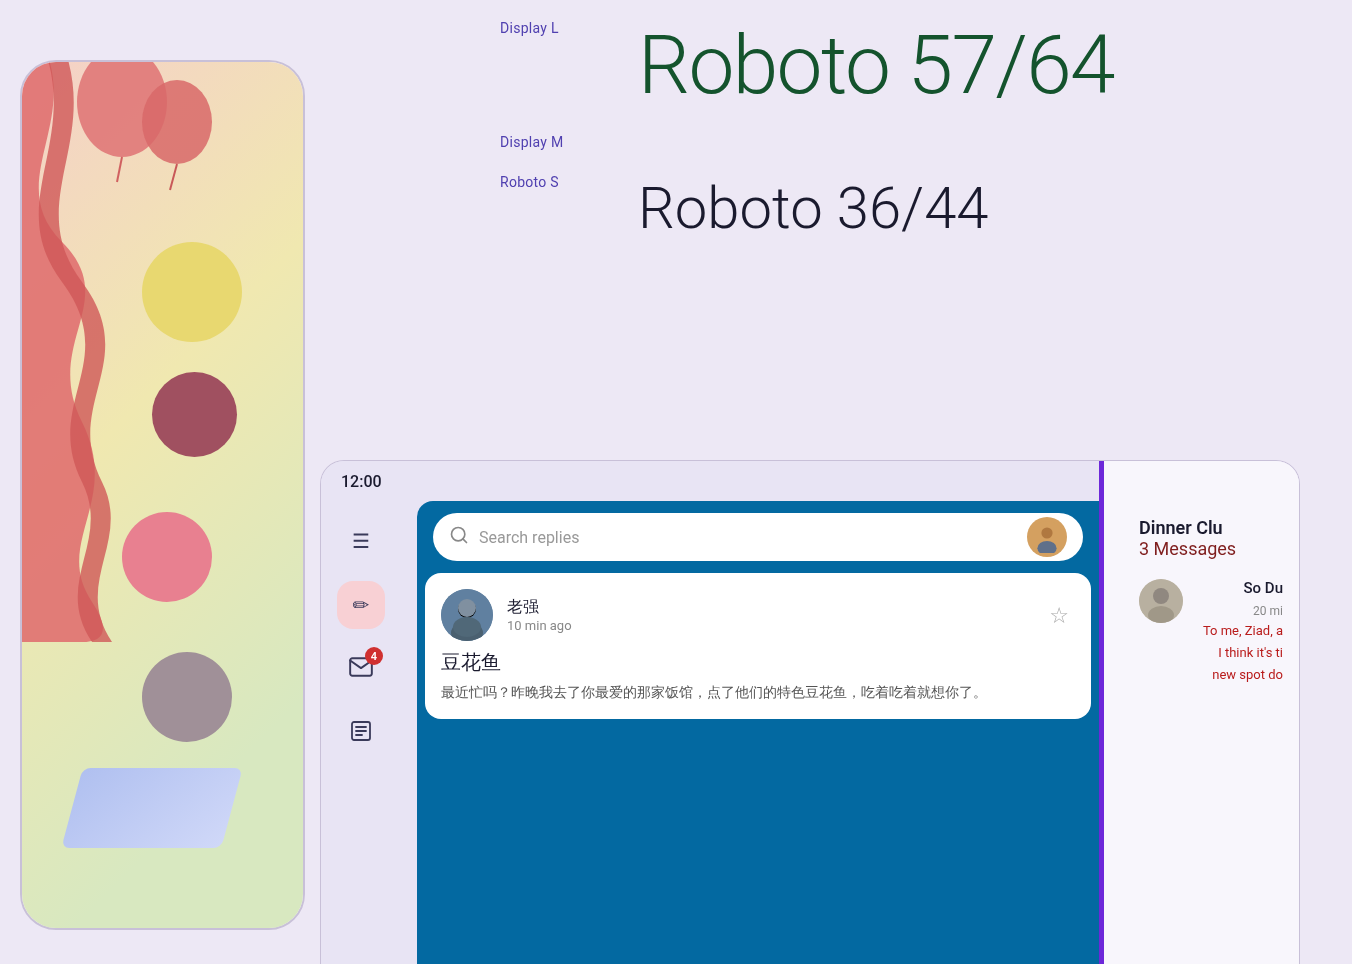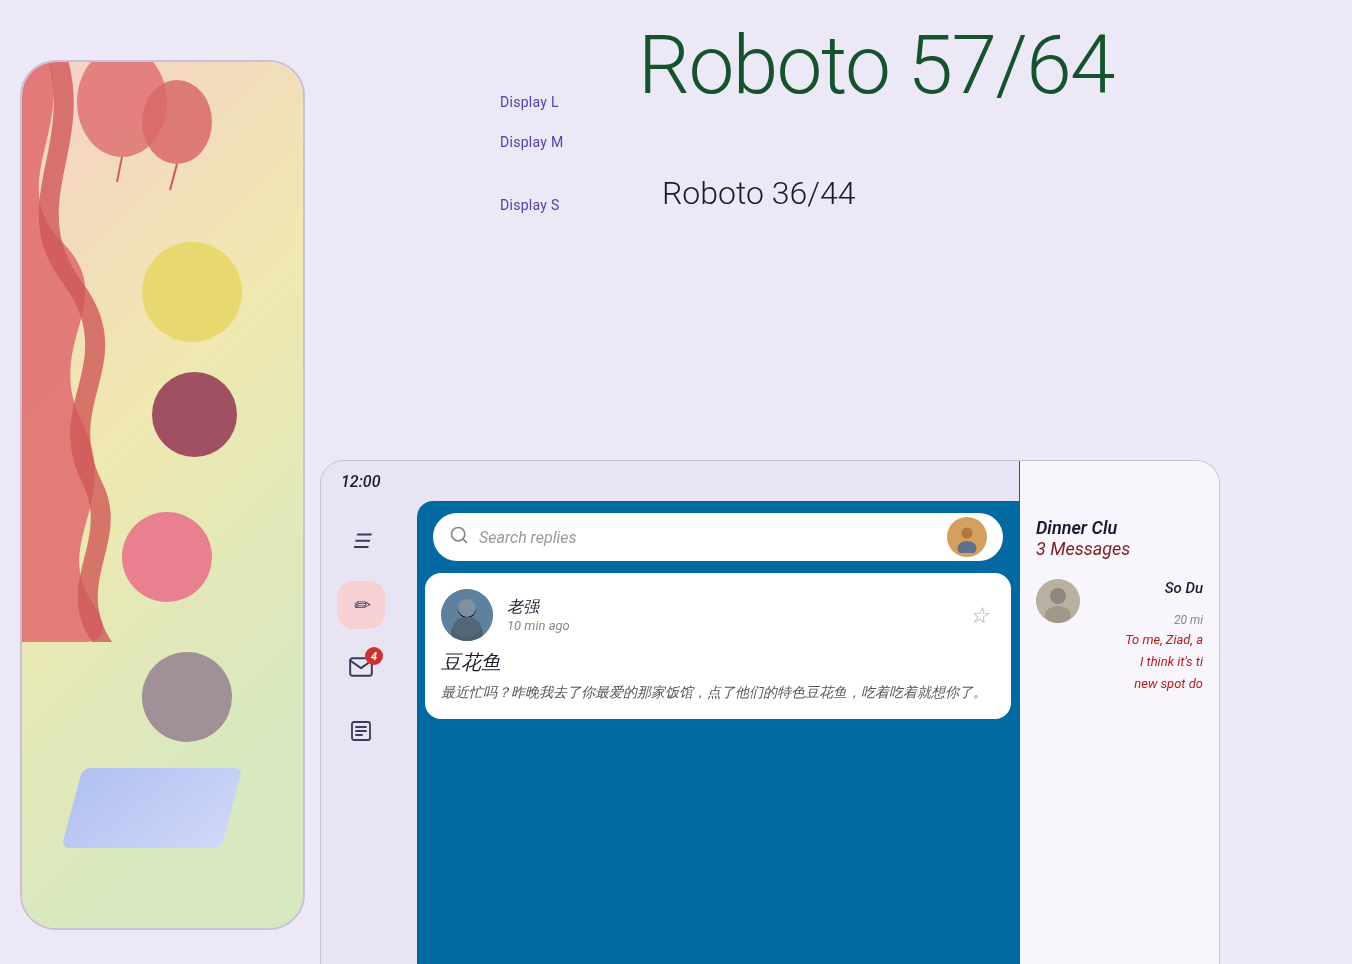--- a/index.html
+++ b/index.html
@@ -125,21 +125,21 @@
     
     .typography-section {
       position: absolute;
       top: 20px;
       left: 180px;
       width: 820px;
     }
 
     .type-row {
       display: flex;
-      align-items: flex-end;
+      align-items: flex-start;
       margin-bottom: 24px;
       gap: 48px;
     }
 
     .type-label {
       font-size: 14px;
       color: #5040b0;
       font-weight: 400;
       min-width: 90px;
       letter-spacing: 0.02em;
@@ -155,41 +155,39 @@
 
     .type-display-m {
       font-size: 60px;
       font-weight: 300;
       color: #1a1a2e;
       line-height: 1.15;
       letter-spacing: -0.01em;
     }
 
     .type-display-s {
-      font-size: 32px;
+      font-size: 58px;
       font-weight: 300;
       color: #1a1a2e;
       line-height: 1.2;
-      margin-left: 24px;
     }
 
     
     .app-mockup {
       position: absolute;
       top: 460px;
       left: 0px;
-      width: 900px;
+      width: 980px;
       height: 504px;
       background: #e8e4f4;
       border-radius: 24px 24px 0 0;
       border: 1.5px solid #c8c0d8;
       border-bottom: none;
       overflow: hidden;
       display: flex;
-      font-style: italic;
     }
 
     
     .status-bar {
       position: absolute;
       top: 0;
       left: 0;
       right: 0;
       height: 40px;
       display: flex;
@@ -371,23 +369,24 @@
     }
 
     
     .app-right-panel {
       position: absolute;
       top: 0;
       right: 0;
       width: 200px;
       height: 100%;
       background: #f8f6fc;
-      border-left: 1px solid #6d28d9;
+      border-left: 5px solid #6d28d9;
       padding-top: 40px;
       overflow: hidden;
+      padding-left: 19px;
     }
 
     .right-panel-header {
       padding: 16px 16px 8px;
     }
 
     .right-panel-title {
       font-size: 18px;
       font-weight: 600;
       color: #1a1a2e;
@@ -425,21 +424,21 @@
 
     .right-item-name {
       font-size: 15px;
       font-weight: 500;
       color: #1a1a2e;
     }
 
     .right-item-time {
       font-size: 12px;
       color: #888;
-      margin-top: 16px;
+      margin-top: 7px;
     }
 
     .right-item-text {
       font-size: 13px;
       color: #b91c1c;
       margin-top: 4px;
       line-height: 1.4;
     }
   </style>
 </head>
@@ -475,21 +474,21 @@
     <div class="type-row">
       <span class="type-label">Display L</span>
       <span class="type-display-l">Roboto 57/64</span>
     </div>
 
     <div class="type-row">
       <span class="type-label">Display M</span>
     </div>
 
     <div class="type-row">
-      <span class="type-label">Display S</span>
+      <span class="type-label">Roboto S</span>
       <span class="type-display-s">Roboto 36/44</span>
     </div>
   </div>
 
   <div class="app-mockup">
 
     <div class="status-bar">
       <span class="status-time">12:00</span>
     </div>
 

